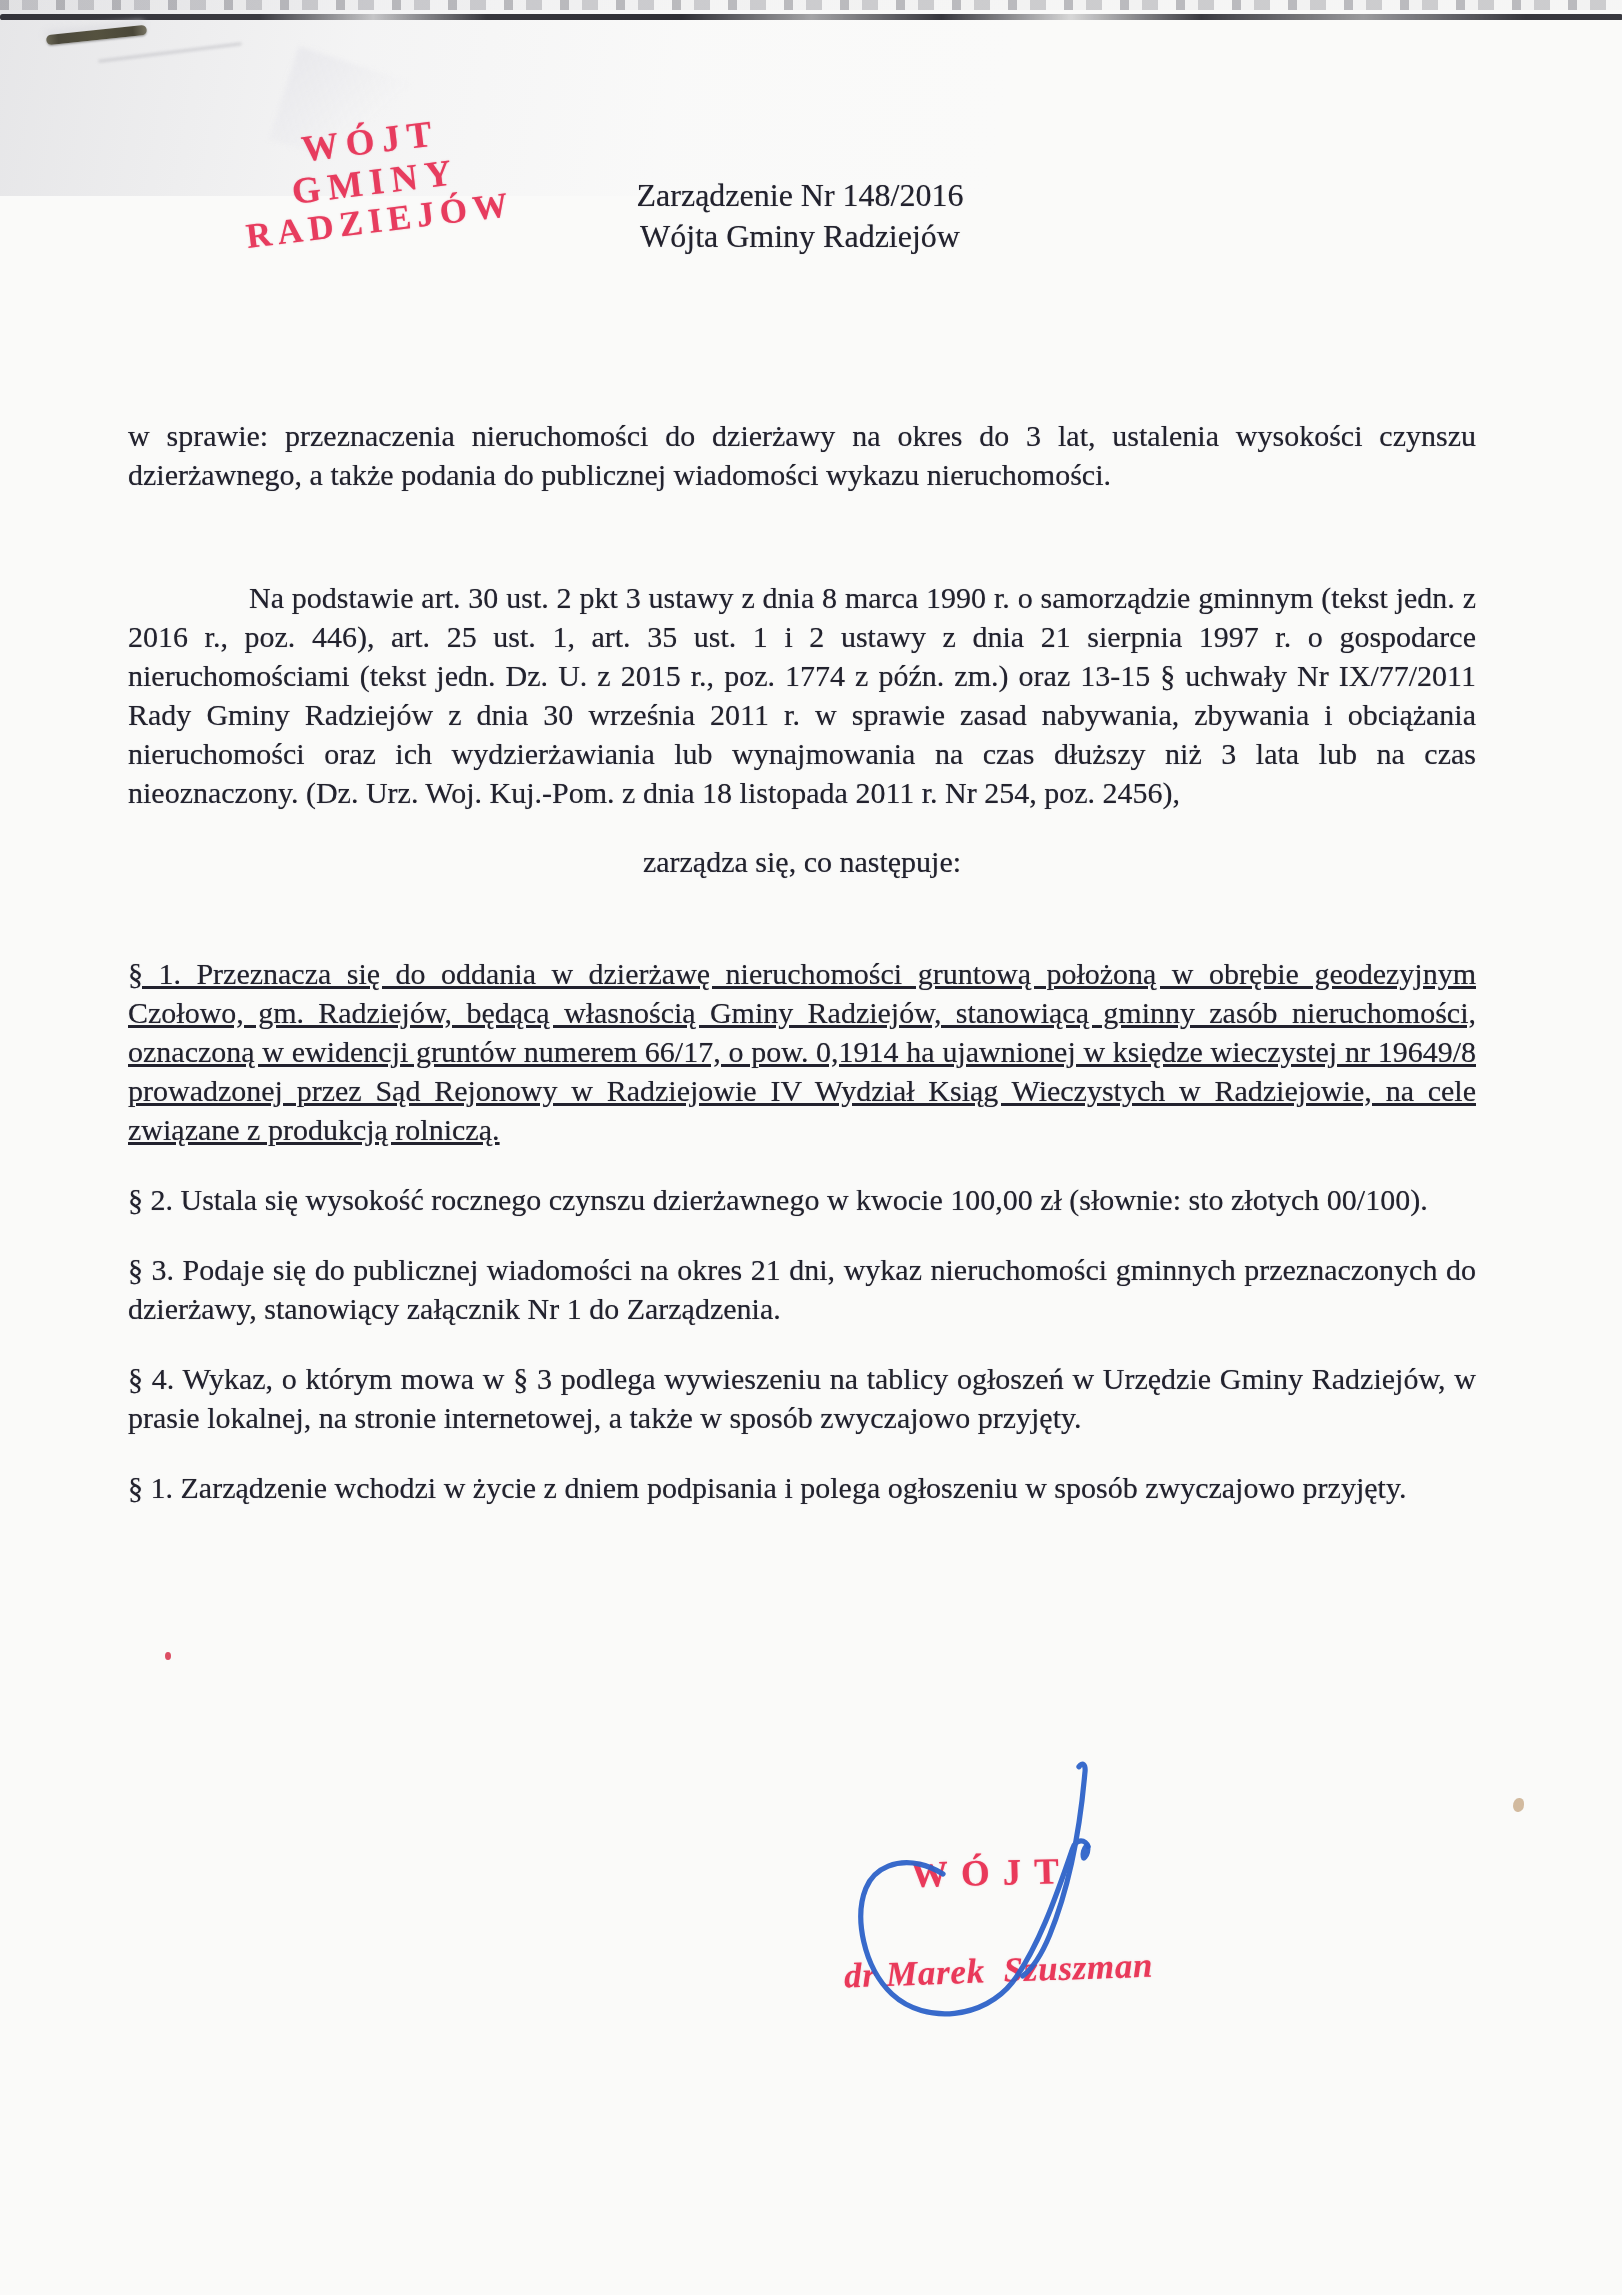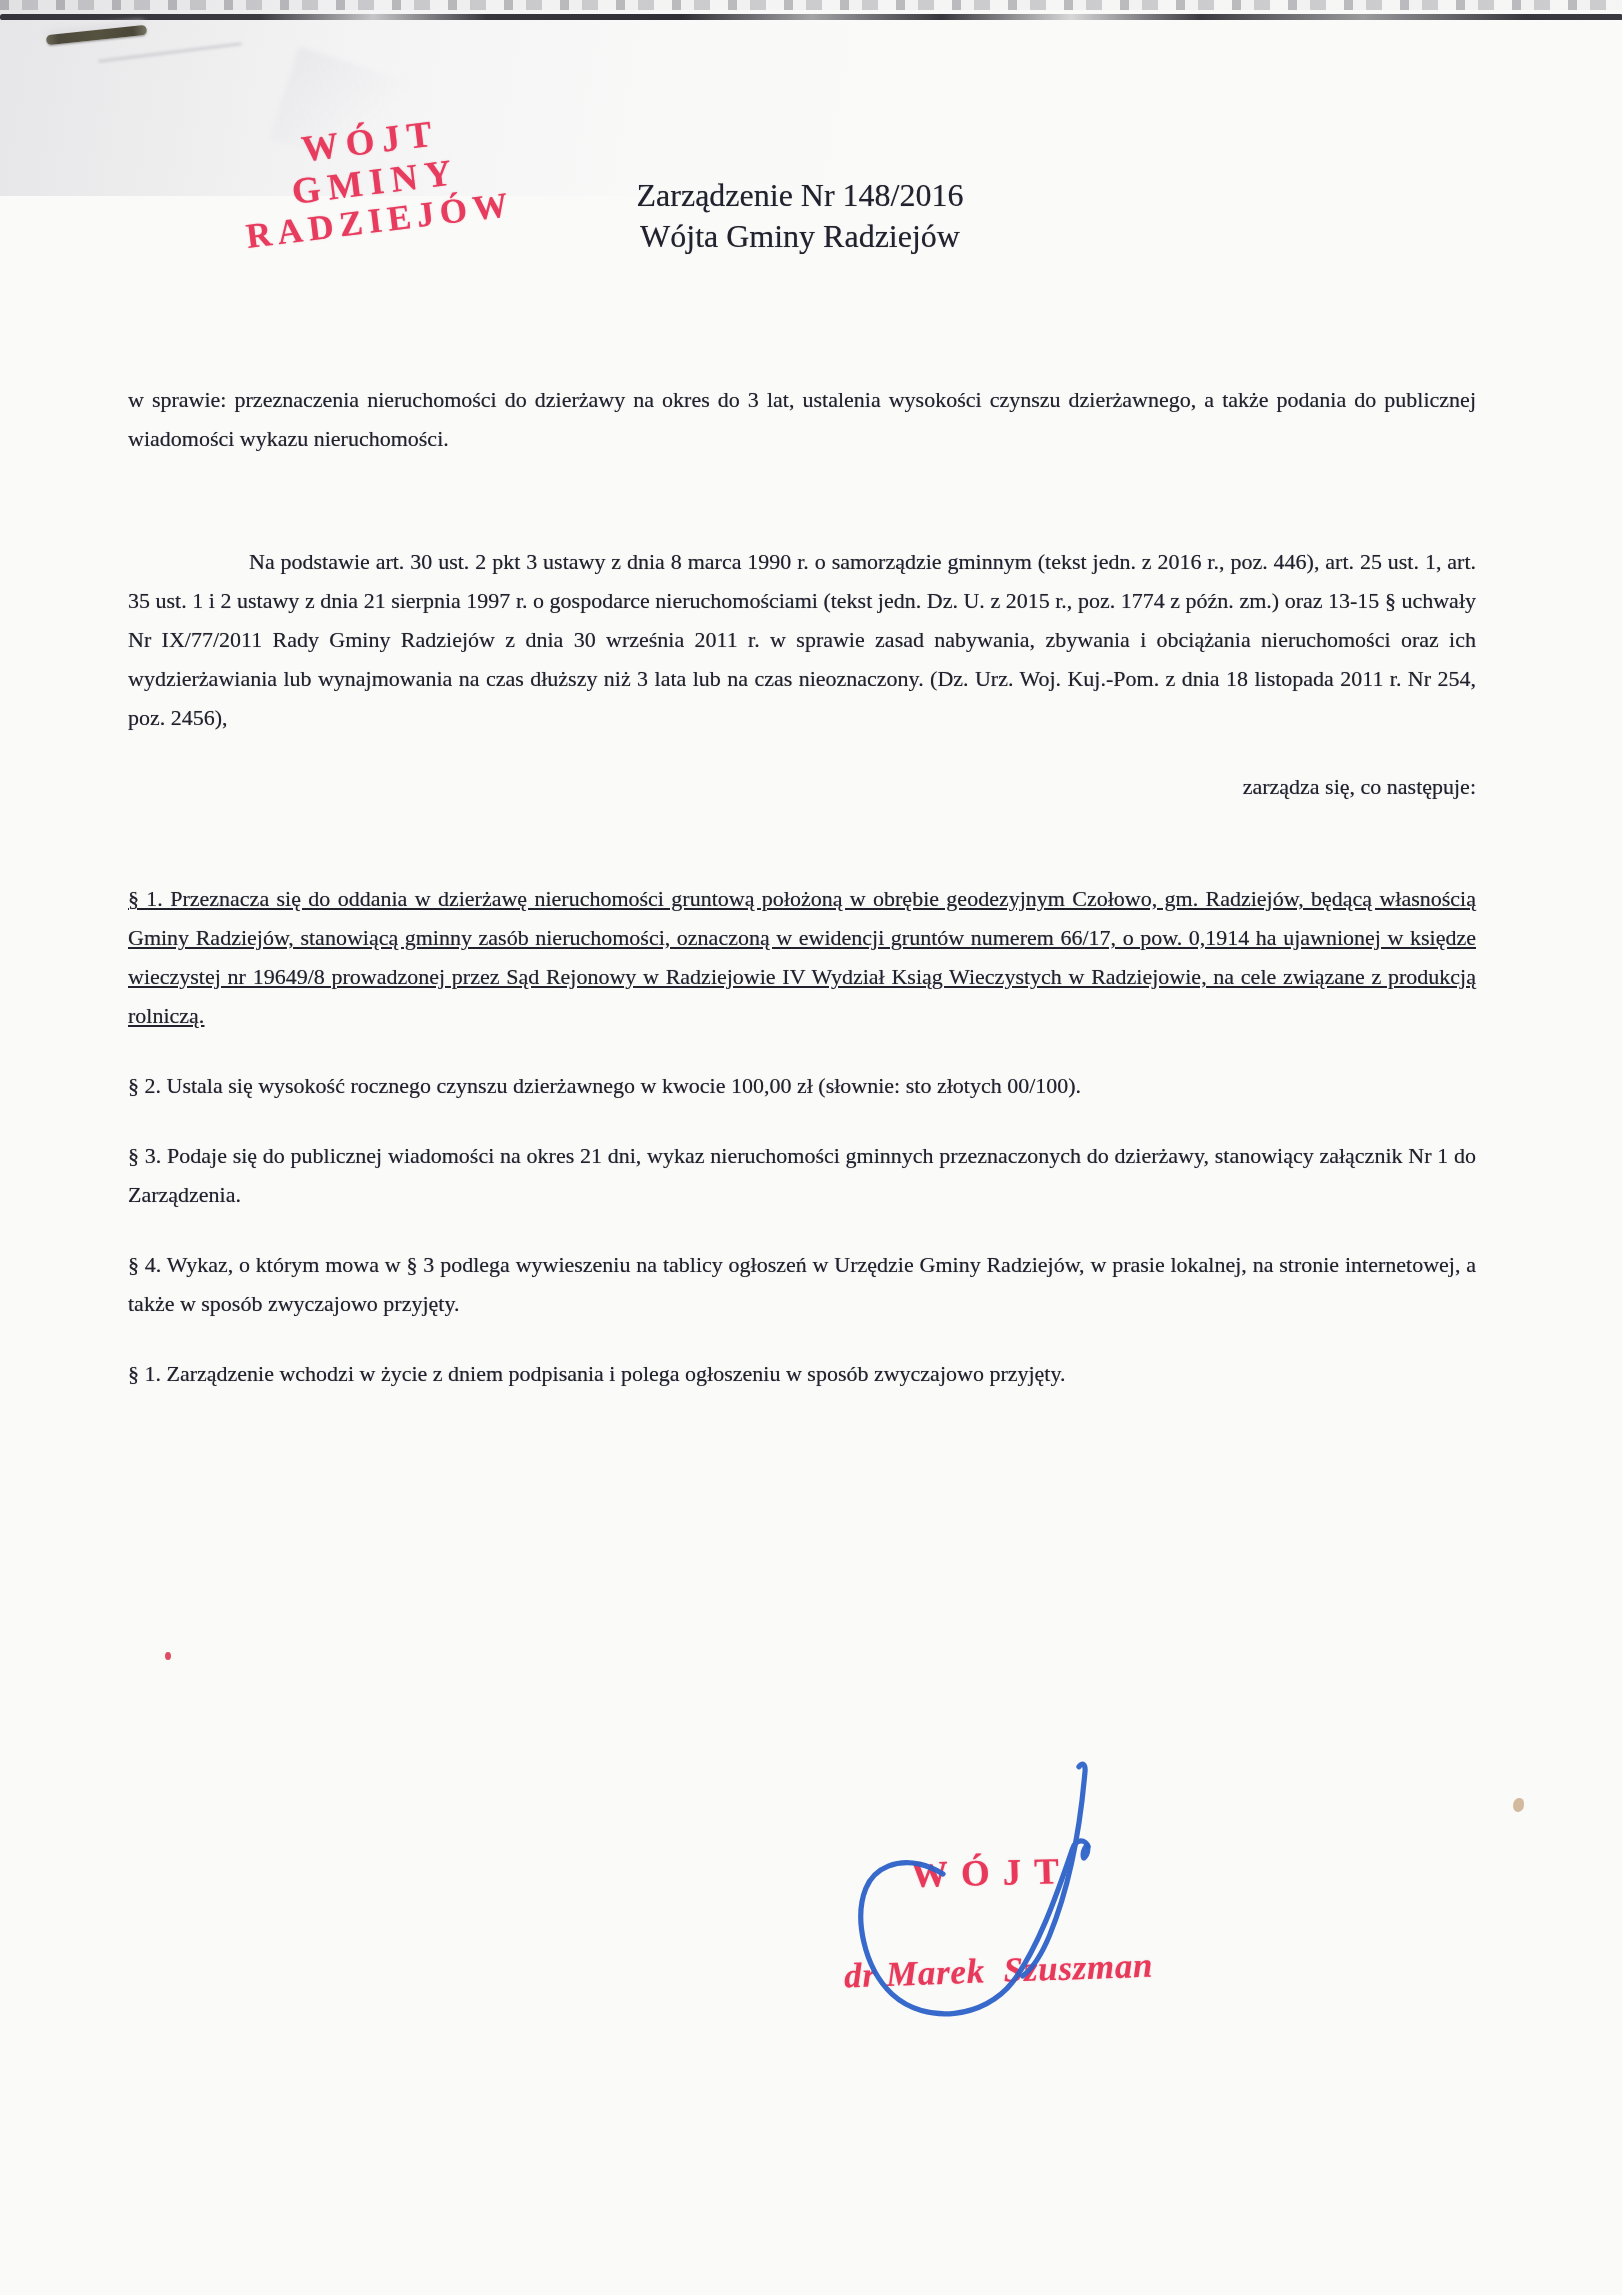--- a/index.html
+++ b/index.html
@@ -23,25 +23,25 @@
   .speck-beige{position:absolute;left:1513px;top:1798px;width:10.5px;height:13.7px;background:#cdb295;border-radius:60% 40% 55% 45%;opacity:.9;}
   
   .stamp-top{position:absolute;left:216px;top:120px;width:318px;text-align:center;transform:rotate(-7deg);
     color:#e73c5e;font-weight:bold;text-shadow:0 0 1.3px rgba(231,60,94,.5);}
   .stamp-top .l1{font-size:37px;letter-spacing:7.2px;line-height:41px;}
   .stamp-top .l2{font-size:35px;letter-spacing:5.9px;line-height:38px;}
   
   .doc-header{position:absolute;left:571px;top:175px;width:458px;text-align:center;
     font-size:32px;line-height:41px;text-shadow:0 0 0.8px rgba(34,34,46,.55);}
   
-  .content{position:absolute;left:128px;top:380px;width:1348px;font-size:22px;line-height:39px;
+  .content{position:absolute;left:128px;top:416px;width:1348px;font-size:30px;line-height:39px;
     text-align:justify;text-shadow:0 0 0.8px rgba(34,34,46,.55);}
   .content p{margin:0;}
   .content .legal{margin-top:84px;text-indent:121px;}
-  .content .intro{margin-top:30px;text-align:right;text-indent:0;}
+  .content .intro{margin-top:30px;text-align:center;text-indent:0;}
   .content .s1{margin-top:73px;text-decoration:underline;}
   .content .s2,.content .s3,.content .s4,.content .s5{margin-top:31px;}
   
   .sig-title{position:absolute;left:911px;top:1851px;font-size:37px;font-weight:bold;letter-spacing:13px;
     color:#e9395a;transform:rotate(-1.5deg);text-shadow:0 0 1.3px rgba(233,57,90,.5);}
   .sig-name{position:absolute;left:844px;top:1951px;font-size:35px;font-weight:bold;font-style:italic;
     letter-spacing:0.7px;color:#e9395a;transform:rotate(-2deg);white-space:pre;text-shadow:0 0 1.3px rgba(233,57,90,.5);}
   .sig-svg{position:absolute;left:811px;top:1734px;}
 </style>
 </head>

